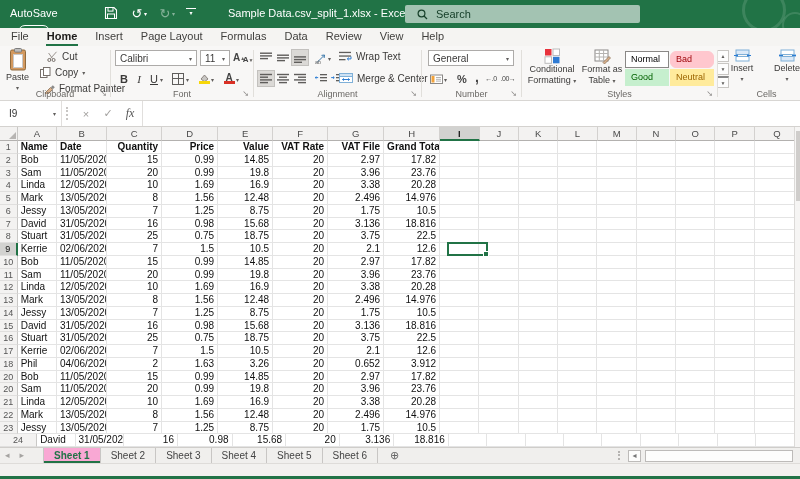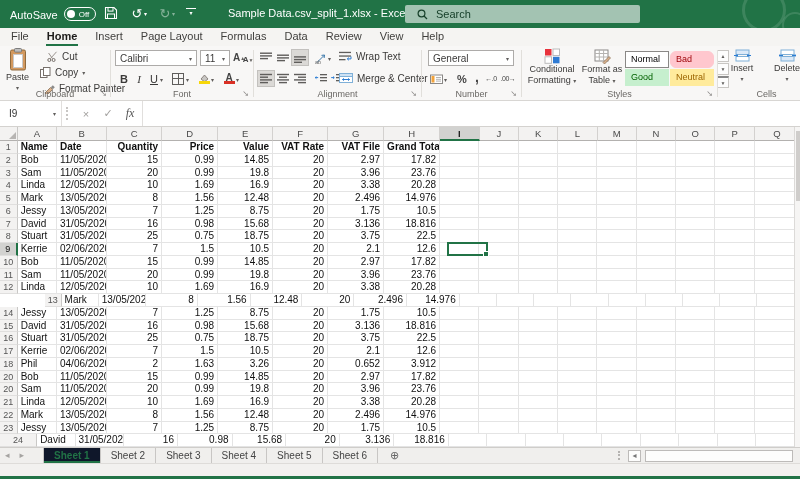--- a/index.html
+++ b/index.html
@@ -5,21 +5,21 @@
   :root { --accent:#217346; }
   * { margin:0; padding:0; box-sizing:border-box; }
   body { font-family:"Liberation Sans", sans-serif; background:#fff; }
   #window { position:relative; width:800px; height:479px; overflow:hidden; background:#fff; }
 
   
   #titlebar { position:absolute; top:0; left:0; right:0; height:28px; background:var(--accent); color:#fff; overflow:hidden; }
   .deco-ring { position:absolute; border-radius:50%; border:3px solid rgba(255,255,255,.13); }
   #ring1 { width:44px; height:44px; right:14px; top:-12px; }
   #ring2 { width:26px; height:26px; right:-8px; top:12px; border-width:2px; }
-  #autosave-wrap { position:absolute; left:10px; top:7px; display:flex; align-items:flex-end; gap:6px; }
+  #autosave-wrap { position:absolute; left:10px; top:7px; display:flex; align-items:center; gap:6px;flex-direction:column; }
   #autosave-label { font-size:11px; }
   #autosave-toggle { width:32px; height:14px; border:1px solid #fff; border-radius:8px; position:relative; display:flex; align-items:center; }
   #autosave-dot { width:8px; height:8px; background:#fff; border-radius:50%; margin-left:2px; }
   #autosave-state { font-size:8px; color:#fff; margin-left:4px; }
   .qat-btn { position:absolute; top:5px; font-size:13px; line-height:17px; color:#fff; text-align:center; width:18px; }
   #qat-undo { left:128px; } #qat-redo { left:156px; color:rgba(255,255,255,.45); }
   .qat-caret { position:absolute; top:10px; font-size:6px; color:#fff; }
   #caret-undo { left:144px; } #caret-redo { left:172px; color:rgba(255,255,255,.45); }
   #qat-save { position:absolute; left:104px; top:6px; }
   #qat-custom { position:absolute; left:186px; top:8px; width:10px; border-top:1px solid #fff; font-size:6px; color:#fff; text-align:center; line-height:9px; }
@@ -88,21 +88,21 @@
   #selection-outline::after { content:""; position:absolute; right:-3px; bottom:-3px; width:4px; height:4px; background:var(--accent); border:1px solid #fff; }
   #vscroll { position:absolute; top:127px; right:0; width:6px; height:320px; background:#f6f5f4; border-left:1px solid #dcdad8; z-index:6; }
   #vscroll-thumb { position:absolute; top:4px; left:1px; width:4px; height:70px; background:#cfcdcb; }
 
   
   #tabbar { position:absolute; top:447px; left:0; right:0; height:16px; background:#f0efed; border-top:1px solid #cfcdca; display:flex; align-items:stretch; }
   .tab-nav { font-size:9px; color:#a5a3a1; padding:2px 5px 0; }
   #sheet-tabs { display:flex; margin-left:14px; }
   .stab { font-size:10px; color:#444; padding:2px 10px 0; border-right:1px solid #c8c6c4; position:relative; }
   .stab:first-child { border-left:1px solid #c8c6c4; }
-  .stab.active { background:#0f172a; color:var(--accent); font-weight:bold; }
+  .stab.active { background:#f9a8d4; color:var(--accent); font-weight:bold; }
   .stab.active::after { content:""; position:absolute; left:0; right:0; bottom:0; height:2px; background:var(--accent); }
   #add-sheet { font-size:11px; color:#666; padding:1px 0 0 12px; }
   #hs-sep { position:absolute; left:618px; top:3px; bottom:3px; border-left:2px dotted #b5b3b1; }
   #hs-left { position:absolute; left:628px; top:2px; width:13px; height:12px; background:#fdfdfc; border:1px solid #bdbbb9; font-size:8px; color:#777; text-align:center; line-height:10px; }
   #hs-thumb { position:absolute; left:645px; top:2px; width:148px; height:12px; background:#fdfdfc; border:1px solid #bdbbb9; }
 
   
   #statusbar { position:absolute; top:463px; left:0; right:0; height:13px; background:#f2f1ef; border-top:1px solid #dedcd9; }
   #bottomstrip { position:absolute; top:476px; left:0; right:0; height:3px; background:var(--accent); }
 
@@ -696,21 +696,21 @@
           <div class="cell right" style="width: 40px; height: 12.75px;"></div>
           <div class="cell right" style="width: 40px; height: 12.75px;"></div>
           <div class="cell right" style="width: 40px; height: 12.75px;"></div>
           <div class="cell right" style="width: 40px; height: 12.75px;"></div>
           <div class="cell right" style="width: 40px; height: 12.75px;"></div>
           <div class="cell right" style="width: 40px; height: 12.75px;"></div>
           <div class="cell right" style="width: 40px; height: 12.75px;"></div>
           <div class="cell right" style="width: 40px; height: 12.75px;"></div>
           <div class="cell right" style="width: 46px; height: 12.75px;"></div>
         </div>
-        <div class="grow" style="height: 12.75px; padding-left: 45px;">
+        <div class="grow" style="height: 12.75px;">
           <div class="rowh" style="width: 18px;">13</div>
           <div class="cell left" style="width: 40px; height: 12.75px;">Mark</div>
           <div class="cell left" style="width: 51px; height: 12.75px;">13/05/2020</div>
           <div class="cell right" style="width: 56px; height: 12.75px;">8</div>
           <div class="cell right" style="width: 57px; height: 12.75px;">1.56</div>
           <div class="cell right" style="width: 56px; height: 12.75px;">12.48</div>
           <div class="cell right" style="width: 56px; height: 12.75px;">20</div>
           <div class="cell right" style="width: 57px; height: 12.75px;">2.496</div>
           <div class="cell right" style="width: 57px; height: 12.75px;">14.976</div>
           <div class="cell right" style="width: 40px; height: 12.75px;"></div>

